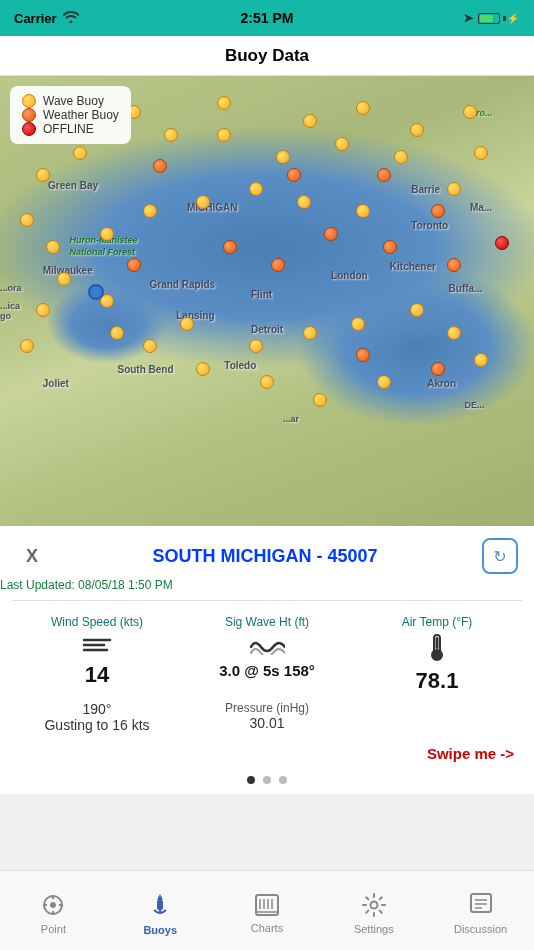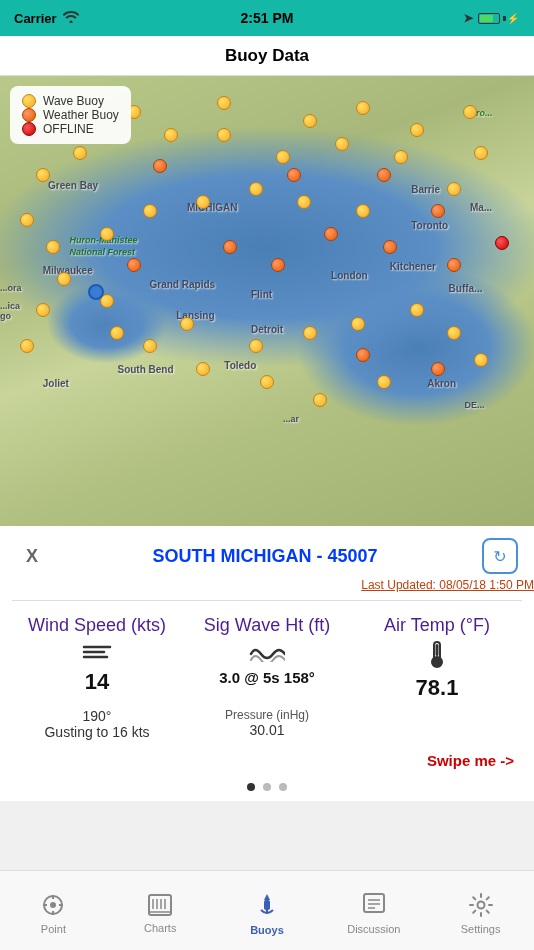--- a/index.html
+++ b/index.html
@@ -174,25 +174,24 @@
       border: 2px solid #4a90d9;
       border-radius: 8px;
       display: flex;
       align-items: center;
       justify-content: center;
       cursor: pointer;
       color: #4a90d9;
       font-size: 16px;
     }
     .last-updated {
-      text-align: right;
+      text-align: left;
       font-size: 12px;
-      color: #c2410c;
+      color: #15803d;
       padding-bottom: 8px;
-      text-decoration: underline;
     }
     .detail-divider {
       height: 1px;
       background: #ddd;
       margin: 0 12px;
     }
 
     
     .data-grid {
       display: grid;
@@ -200,22 +199,22 @@
       padding: 10px 12px 0 12px;
     }
     .data-cell {
       display: flex;
       flex-direction: column;
       align-items: center;
       text-align: center;
       padding: 4px 2px;
     }
     .data-label {
-      font-size: 18px;
-      color: #4c1d95;
+      font-size: 12px;
+      color: #0f766e;
       margin-bottom: 4px;
     }
     .data-icon {
       font-size: 24px;
       color: #333;
       margin-bottom: 4px;
       line-height: 1;
     }
     .data-value {
       font-size: 22px;
@@ -506,63 +505,63 @@
         <circle cx="12" cy="12" r="3" fill="#888"></circle>
         <line x1="12" y1="2" x2="12" y2="6" stroke="#888" stroke-width="2"></line>
         <line x1="12" y1="18" x2="12" y2="22" stroke="#888" stroke-width="2"></line>
         <line x1="2" y1="12" x2="6" y2="12" stroke="#888" stroke-width="2"></line>
         <line x1="18" y1="12" x2="22" y2="12" stroke="#888" stroke-width="2"></line>
       </svg>
     </span>
     <span class="tab-label">Point</span>
   </div>
 
+  <div class="tab-item tab-active">
+    <span class="tab-icon">
+      <svg width="28" height="26" viewBox="0 0 28 26" fill="none">
+
+        <rect x="11" y="8" width="6" height="10" rx="2" fill="#3a5fb5"></rect>
+
+        <polygon points="14,2 17,8 11,8" fill="#3a5fb5"></polygon>
+
+        <path d="M8 18 Q14 24 20 18" stroke="#3a5fb5" stroke-width="2" fill="none"></path>
+        <line x1="14" y1="18" x2="14" y2="22" stroke="#3a5fb5" stroke-width="2"></line>
+      </svg>
+    </span>
+    <span class="tab-label">Buoys</span>
+  </div>
+
   <div class="tab-item tab-inactive">
     <span class="tab-icon">
       <svg width="24" height="22" viewBox="0 0 24 22" fill="none">
         <rect x="1" y="1" width="22" height="20" rx="2" stroke="#888" stroke-width="2"></rect>
         <line x1="5" y1="5" x2="5" y2="15" stroke="#888" stroke-width="1.5"></line>
         <line x1="9" y1="5" x2="9" y2="15" stroke="#888" stroke-width="1.5"></line>
         <line x1="13" y1="5" x2="13" y2="15" stroke="#888" stroke-width="1.5"></line>
         <line x1="17" y1="5" x2="17" y2="15" stroke="#888" stroke-width="1.5"></line>
         <line x1="2" y1="18" x2="22" y2="18" stroke="#888" stroke-width="1.5"></line>
       </svg>
     </span>
     <span class="tab-label">Charts</span>
   </div>
 
-  <div class="tab-item tab-active">
+  <div class="tab-item tab-inactive">
     <span class="tab-icon">
-      <svg width="28" height="26" viewBox="0 0 28 26" fill="none">
-
-        <rect x="11" y="8" width="6" height="10" rx="2" fill="#3a5fb5"></rect>
-
-        <polygon points="14,2 17,8 11,8" fill="#3a5fb5"></polygon>
-
-        <path d="M8 18 Q14 24 20 18" stroke="#3a5fb5" stroke-width="2" fill="none"></path>
-        <line x1="14" y1="18" x2="14" y2="22" stroke="#3a5fb5" stroke-width="2"></line>
+      <svg width="24" height="24" viewBox="0 0 24 24" fill="none">
+        <circle cx="12" cy="12" r="3.5" stroke="#888" stroke-width="2"></circle>
+        <path d="M12 1v3M12 20v3M4.22 4.22l2.12 2.12M17.66 17.66l2.12 2.12M1 12h3M20 12h3M4.22 19.78l2.12-2.12M17.66 6.34l2.12-2.12" stroke="#888" stroke-width="2" stroke-linecap="round"></path>
       </svg>
     </span>
-    <span class="tab-label">Buoys</span>
+    <span class="tab-label">Settings</span>
   </div>
 
   <div class="tab-item tab-inactive">
     <span class="tab-icon">
       <svg width="22" height="24" viewBox="0 0 22 24" fill="none">
         <rect x="1" y="1" width="20" height="18" rx="2" stroke="#888" stroke-width="2"></rect>
         <line x1="5" y1="7" x2="17" y2="7" stroke="#888" stroke-width="1.5"></line>
         <line x1="5" y1="11" x2="17" y2="11" stroke="#888" stroke-width="1.5"></line>
         <line x1="5" y1="15" x2="12" y2="15" stroke="#888" stroke-width="1.5"></line>
       </svg>
     </span>
     <span class="tab-label">Discussion</span>
   </div>
-
-  <div class="tab-item tab-inactive">
-    <span class="tab-icon">
-      <svg width="24" height="24" viewBox="0 0 24 24" fill="none">
-        <circle cx="12" cy="12" r="3.5" stroke="#888" stroke-width="2"></circle>
-        <path d="M12 1v3M12 20v3M4.22 4.22l2.12 2.12M17.66 17.66l2.12 2.12M1 12h3M20 12h3M4.22 19.78l2.12-2.12M17.66 6.34l2.12-2.12" stroke="#888" stroke-width="2" stroke-linecap="round"></path>
-      </svg>
-    </span>
-    <span class="tab-label">Settings</span>
-  </div>
 </div>
 
 </body></html>

